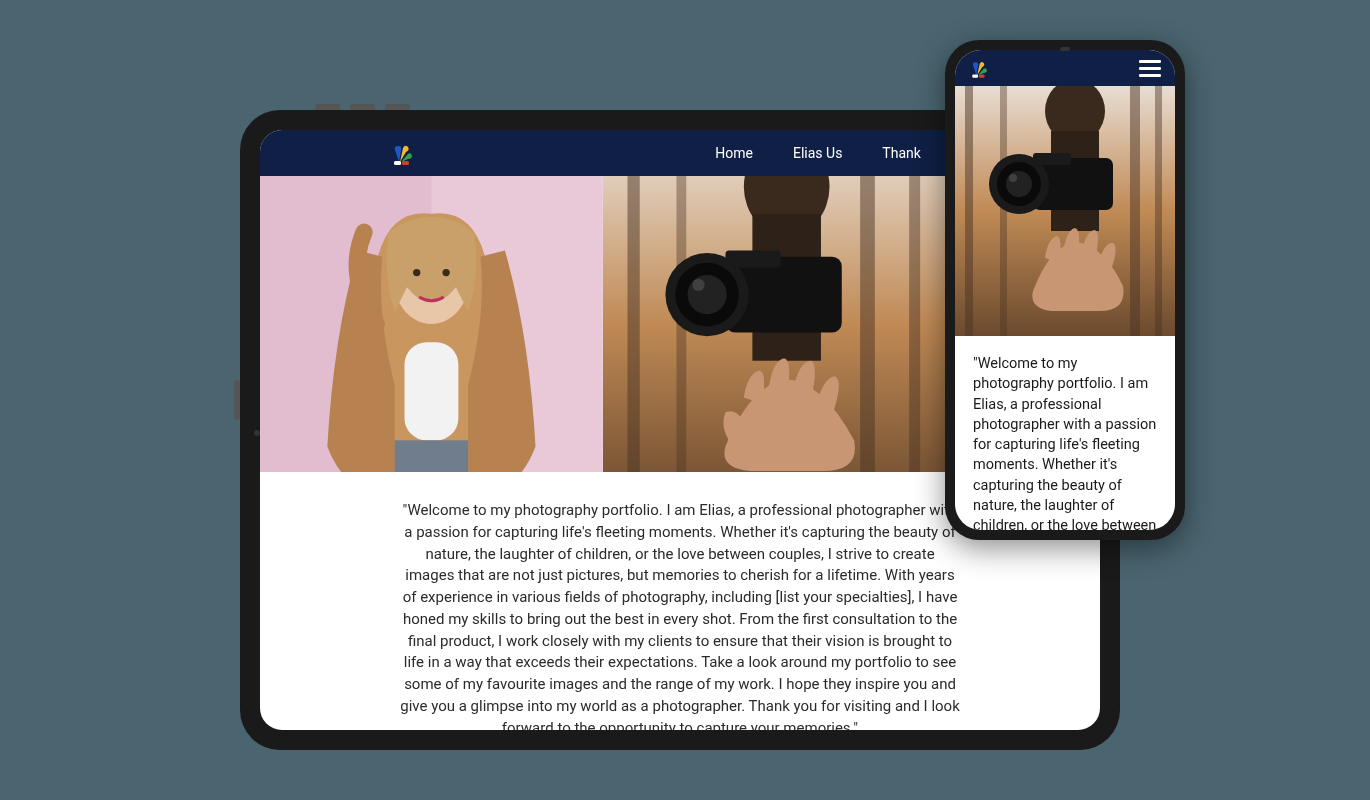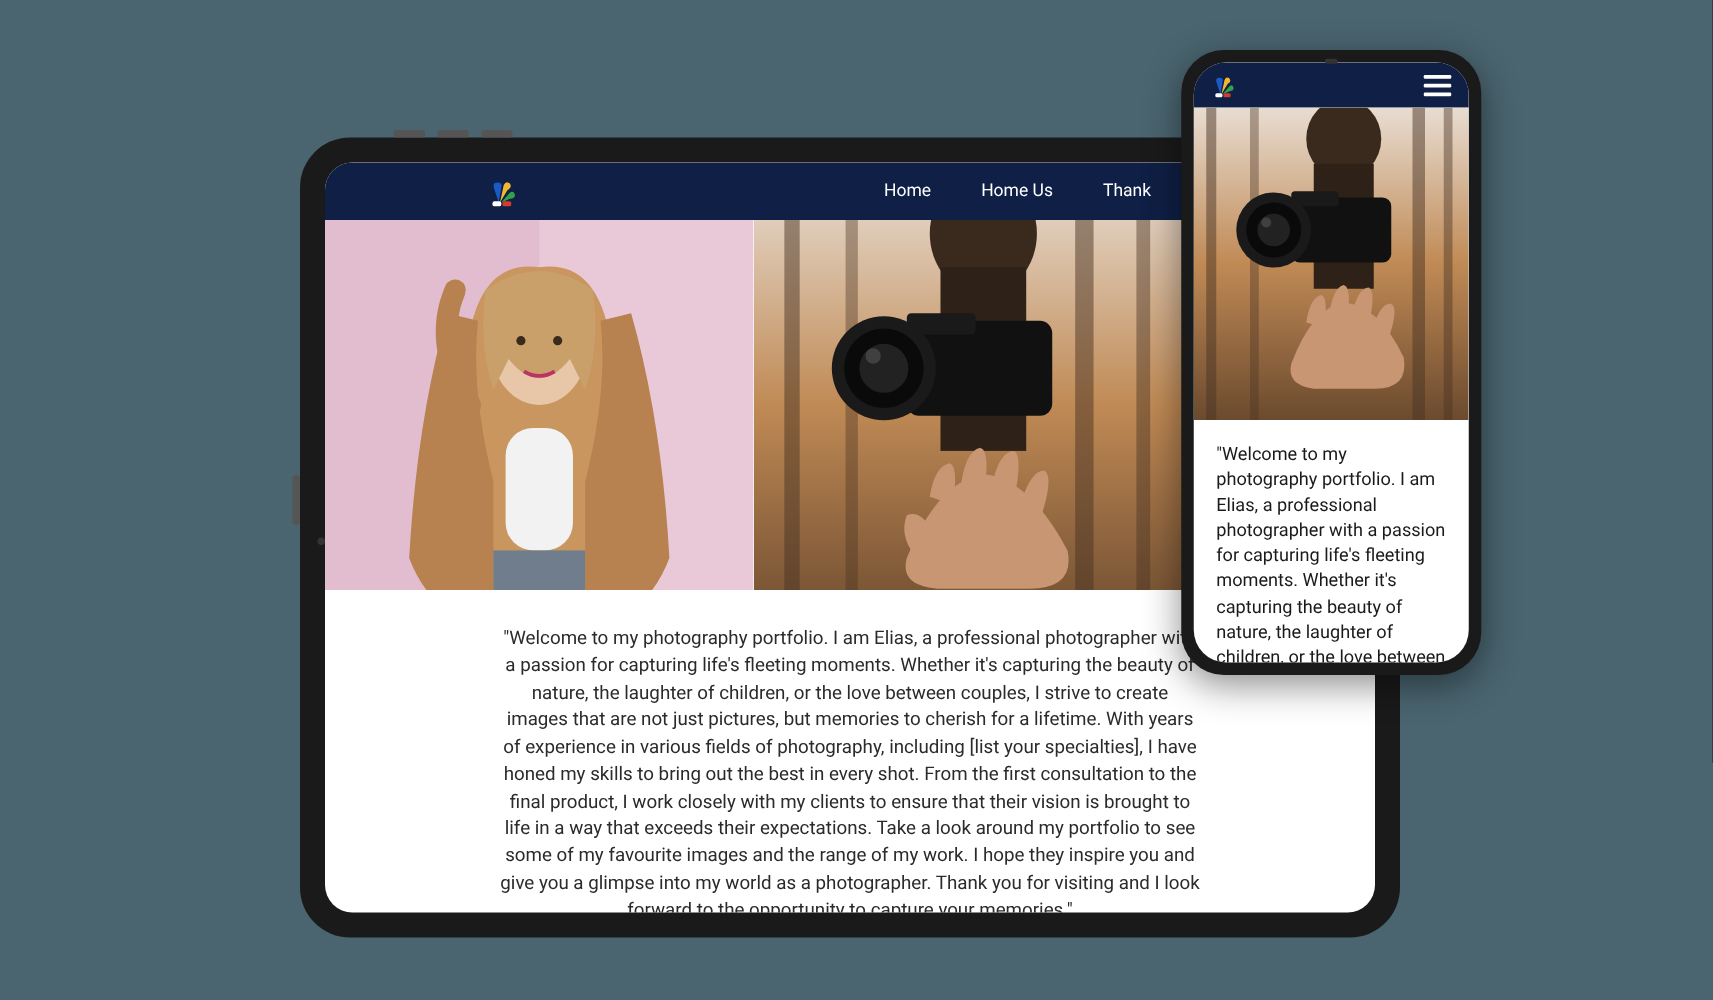--- a/index.html
+++ b/index.html
@@ -198,21 +198,21 @@
         <svg width="22" height="26" viewBox="0 0 22 26">
           <path d="M9 22 L5 10 Q4 6 8 6 Q12 6 11 10 Z" fill="#1b5ac6"></path>
           <path d="M10 22 L13 8 Q15 4 18 7 Q20 10 16 12 Z" fill="#f2b731"></path>
           <path d="M11 22 L18 14 Q21 12 22 16 Q22 19 18 19 Z" fill="#2fa24a"></path>
           <rect x="4" y="21" width="7" height="4" rx="1.5" fill="#ffffff"></rect>
           <rect x="12" y="21" width="7" height="4" rx="1.5" fill="#d33b2f"></rect>
         </svg>
       </div>
       <div class="nav-links">
         <span class="nav-link">Home</span>
-        <span class="nav-link">Home Us</span>
+        <span class="nav-link">Elias Us</span>
         <span class="nav-link">Thank</span>
         <span class="nav-link">C</span>
       </div>
     </div>
 
     <div class="image-row">
       <div class="img-cell">
         <svg width="100%" height="100%" viewBox="0 0 280 300" preserveAspectRatio="xMidYMid slice">
           <rect width="280" height="300" fill="#e9c9d8"></rect>
           <rect x="0" y="0" width="140" height="300" fill="#e2bdd0"></rect>

